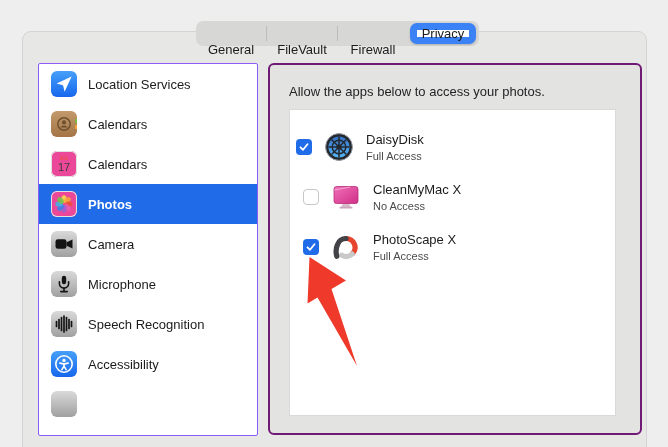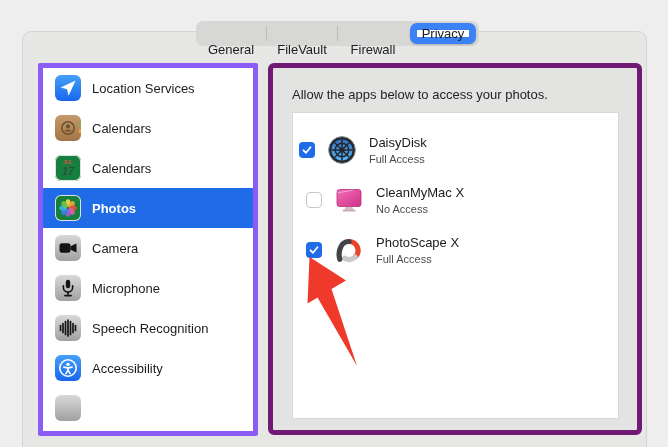--- a/index.html
+++ b/index.html
@@ -25,37 +25,37 @@
   }
   .tabsep{width:1px;height:15px;background:#bcbcbc;}
   .tab.selected{
     width:66px;height:21px;background:#ffffff;border:7px solid #3b82f6;
     border-radius:7px;margin:0 2px;box-shadow:0 1px 2px rgba(0,0,0,.18);
     box-sizing:border-box;
   }
   
   .sidebar{
     position:absolute;left:38px;top:63px;width:220px;height:373px;
-    background:#ffffff;border:5px solid #8b5cf6;border-radius:2px;
+    background:#ffffff;border:1px solid #8b5cf6;border-radius:2px;
     overflow:hidden;box-sizing:border-box;
   }
   .srow{height:40px;display:flex;align-items:center;padding-left:12px;gap:11px;}
   .srow.selected{background:#1f6be8;}
   .srow .slabel{font-size:13px;color:#1b1b1d;}
   .srow.selected .slabel{color:#ffffff;font-weight:600;}
   .sicon{width:26px;height:26px;border-radius:6px;flex-shrink:0;
          display:flex;align-items:center;justify-content:center;box-sizing:border-box;}
   .grad-blue{background:linear-gradient(#46a0f8,#1767ee);}
   .grad-gray{background:linear-gradient(#d9d9d9,#a0a0a0);}
   .grad-brown{background:linear-gradient(#c39a6b,#a37547);}
-  .white-badge{background:#15803d;box-shadow:inset 0 0 0 1px #e2e2e2;font-style:italic;}
+  .white-badge{background:#ec4899;box-shadow:inset 0 0 0 1px #e2e2e2;}
   
   .mainbox{
     position:absolute;left:268px;top:63px;width:374px;height:372px;
-    background:#e3e3e2;border:5px solid #701a75;border-radius:6px;box-sizing:border-box;
+    background:#e3e3e2;border:2px solid #701a75;border-radius:6px;box-sizing:border-box;
   }
   .main-header{position:absolute;left:19px;top:19px;font-size:13px;color:#242426;}
   .listpanel{
     position:absolute;left:19px;top:44px;width:327px;height:307px;
     background:#ffffff;border:1px solid #d9d9d9;box-sizing:border-box;
   }
   .approw{height:50px;display:flex;align-items:center;padding-left:13px;gap:11px;}
   .approw:first-of-type{margin-top:12px;padding-left:6px;}
   .checkbox{width:16px;height:16px;border-radius:4px;box-sizing:border-box;flex-shrink:0;
             display:flex;align-items:center;justify-content:center;}

